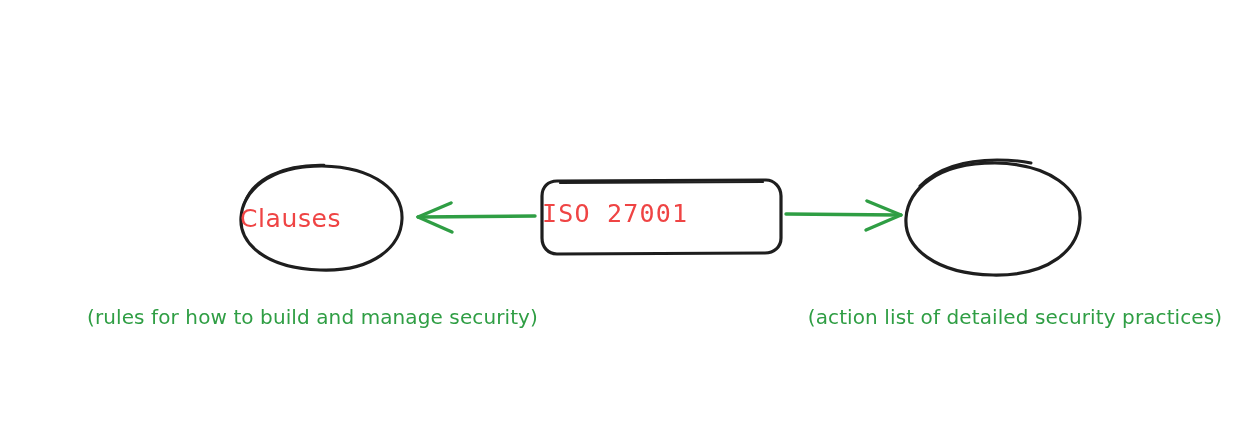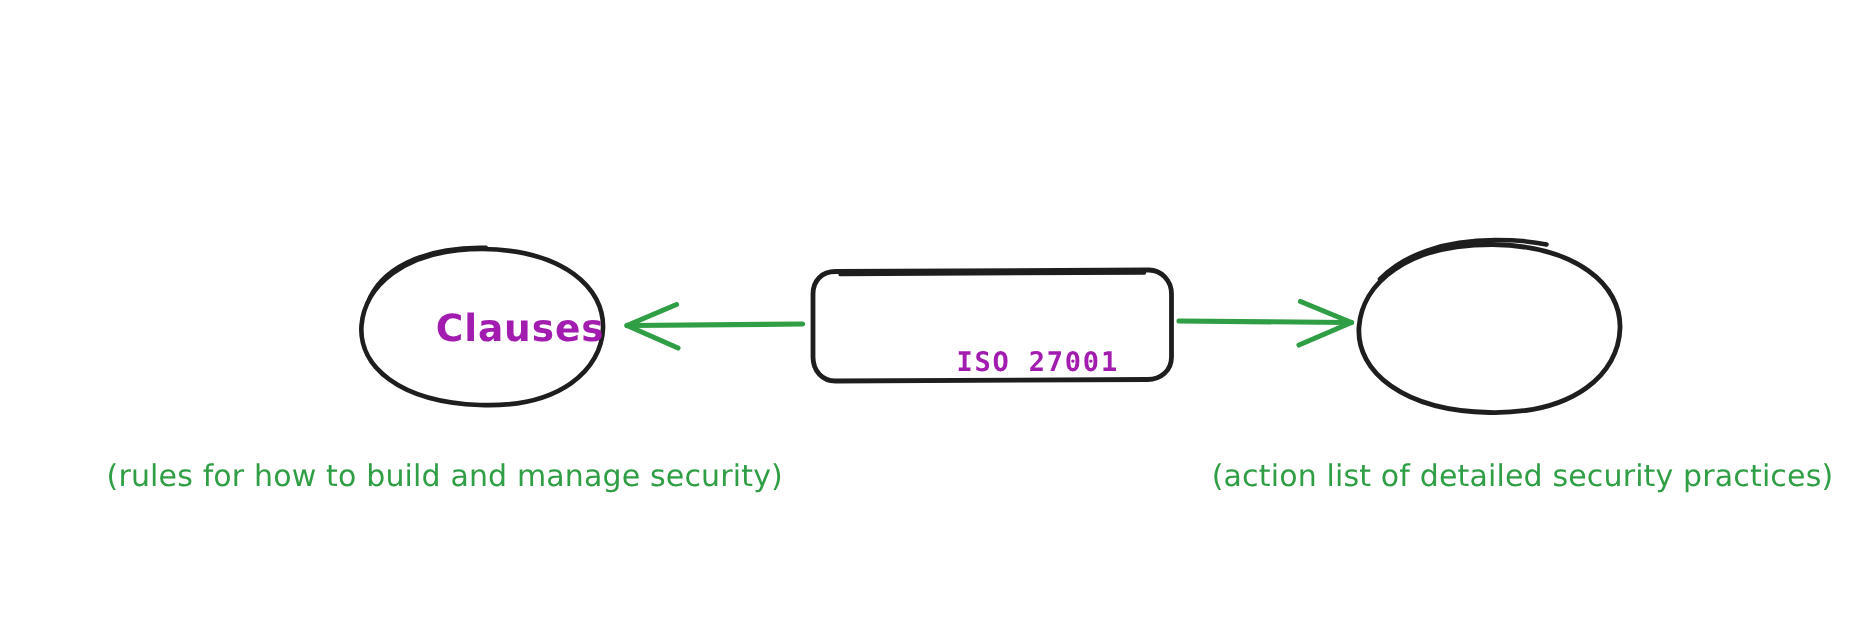--- a/index.html
+++ b/index.html
@@ -22,43 +22,41 @@
   }
   #sketch-layer {
     position: absolute;
     left: 0;
     top: 0;
     width: 1238px;
     height: 427px;
   }
   .node-label {
     position: absolute;
-    text-align: right;
-    color: #a21caf;
+    text-align: left;
+    color: #ef4444;
     white-space: pre;
     line-height: 1.28;
     pointer-events: none;
-    font-weight: bold;
   }
   .label-clauses {
     left: 240px;
     top: 203px;
     width: 163px;
     font-family: "DejaVu Sans", sans-serif;
     font-size: 25px;
     letter-spacing: 0.6px;
   }
   .label-iso {
     left: 542px;
     top: 198px;
     width: 204px;
     font-family: "DejaVu Sans Mono", monospace;
-    font-size: 18px;
+    font-size: 25px;
     letter-spacing: 1.2px;
-    margin-top: 32px;
   }
   .label-annex {
     left: 905px;
     top: 184px;
     width: 176px;
     font-family: "DejaVu Sans", sans-serif;
     font-size: 24px;
     letter-spacing: 0.6px;
   }
   .label-annex .line2 {
@@ -68,21 +66,21 @@
     position: absolute;
     color: #2f9e44;
     font-family: "DejaVu Sans", sans-serif;
     font-size: 20px;
     letter-spacing: 0.1px;
     white-space: pre;
     text-align: center;
     pointer-events: none;
   }
   .caption-left {
-    left: 44px;
+    left: 60px;
     top: 305px;
     width: 505px;
   }
   .caption-right {
     left: 761px;
     top: 305px;
     width: 508px;
   }
 </style>
 </head>

